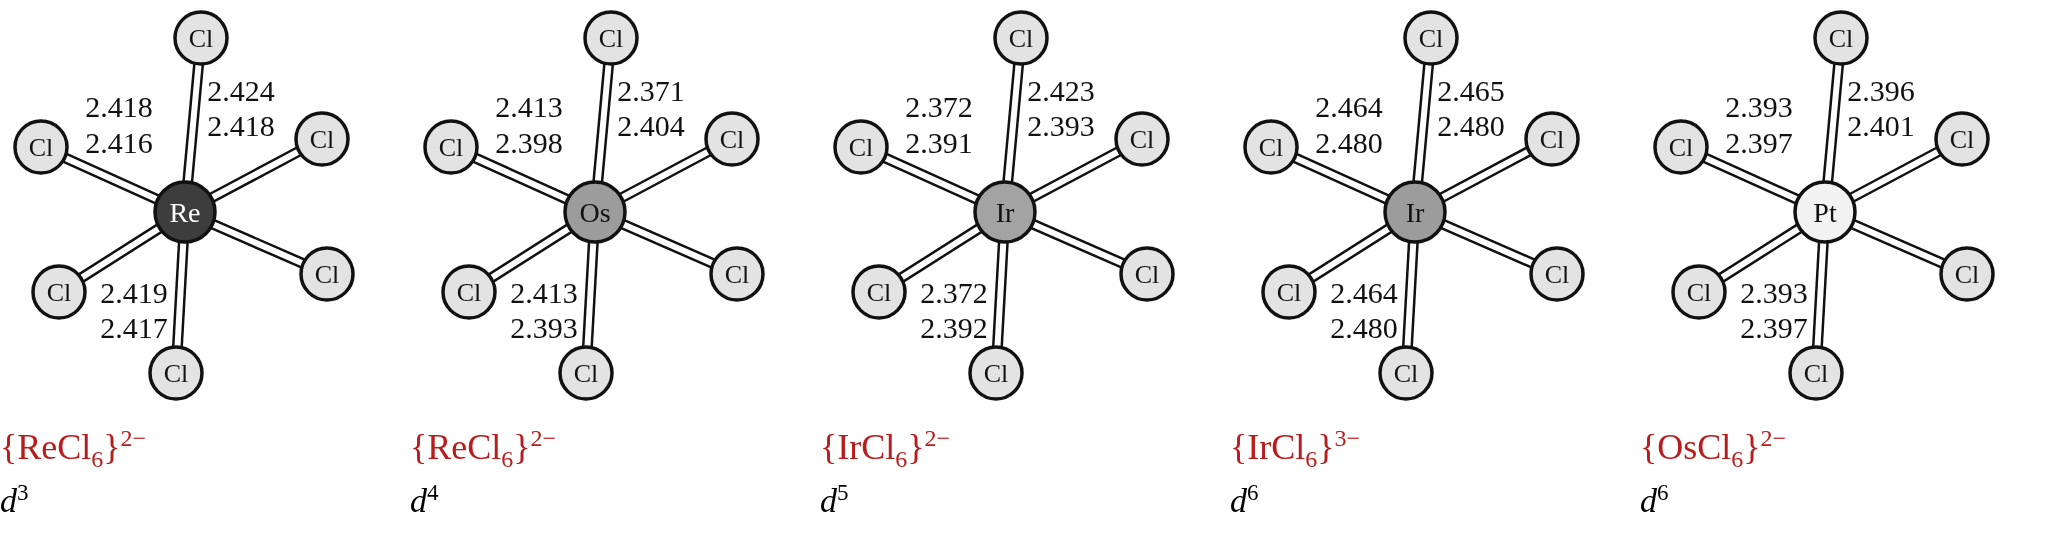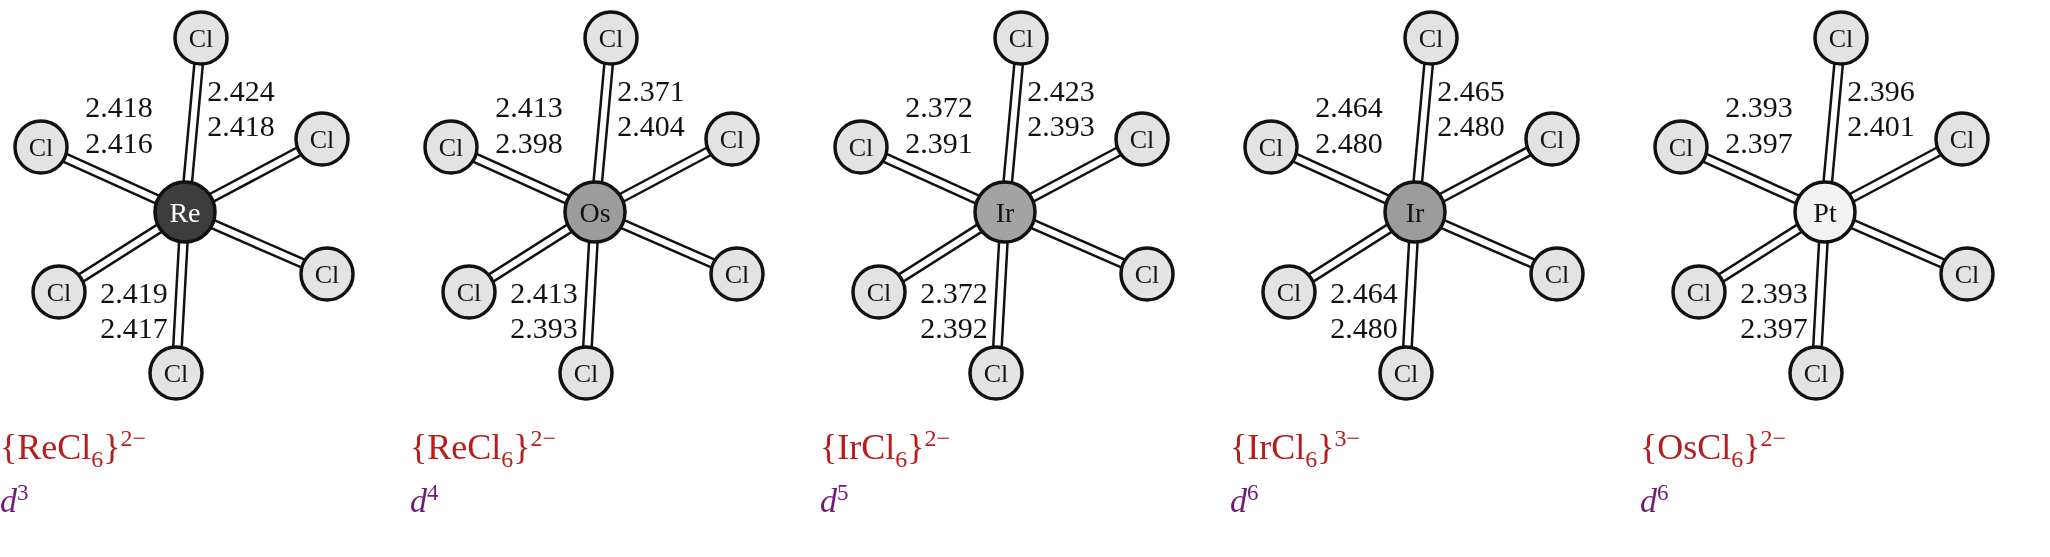--- a/index.html
+++ b/index.html
@@ -53,21 +53,21 @@
     font-size: 36px;
     color: #b91c1c;
     margin-top: 16px;
     line-height: 1;
   }
   .formula sub { font-size: 24px; }
   .formula sup { font-size: 24px; }
   .dconf {
     font-family: "Liberation Serif", serif;
     font-size: 34px;
-    color: #701a75;
+    color: #000000;
     margin-top: 10px;
     line-height: 1;
   }
   .dconf .dsym { font-style: italic; }
   .dconf sup { font-size: 23px; }
 </style>
 </head>
 <body>
 
 <div class="figure" id="figure">

